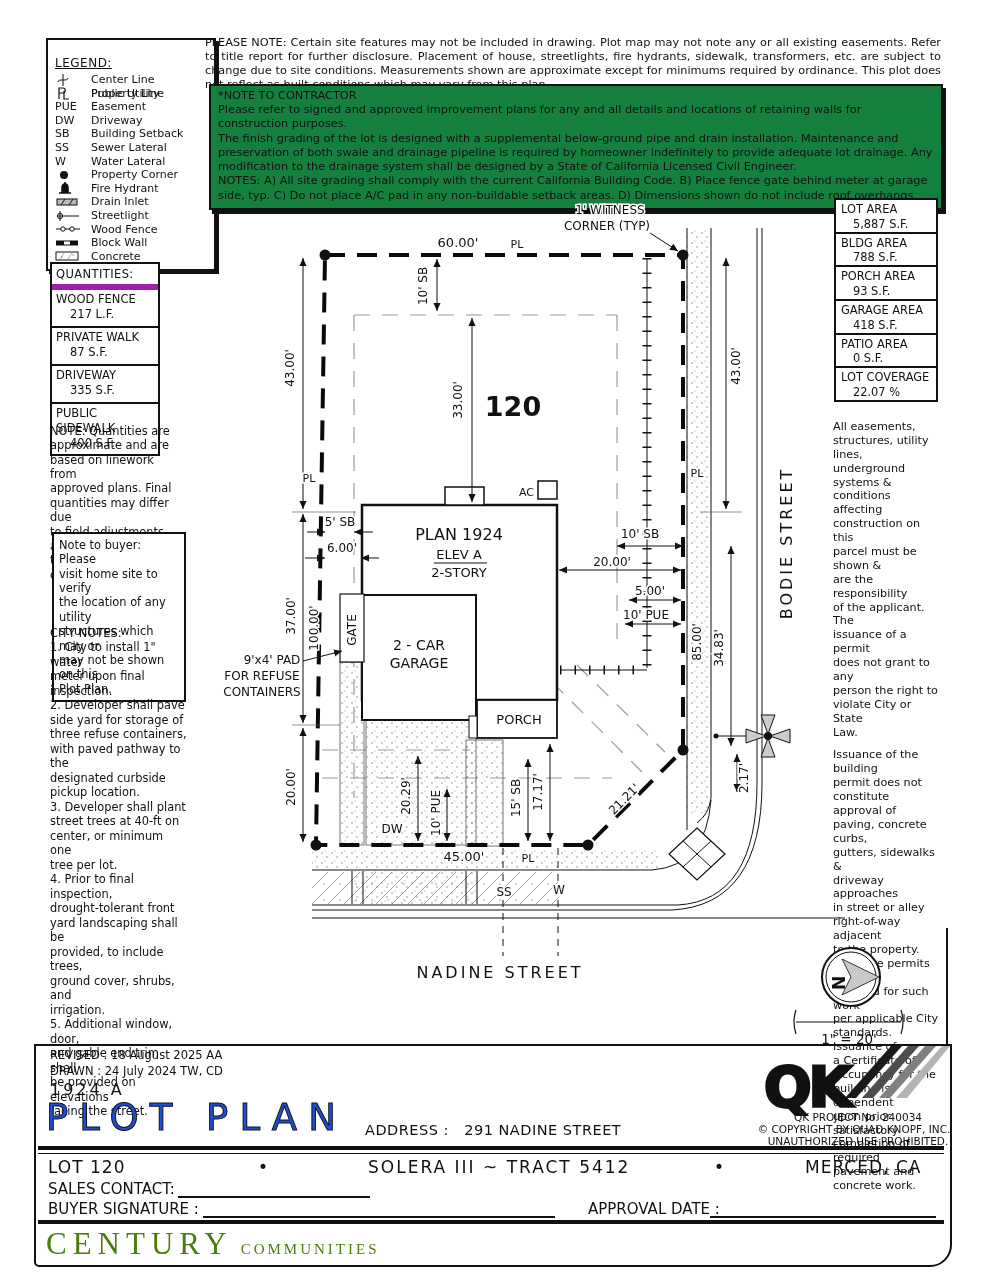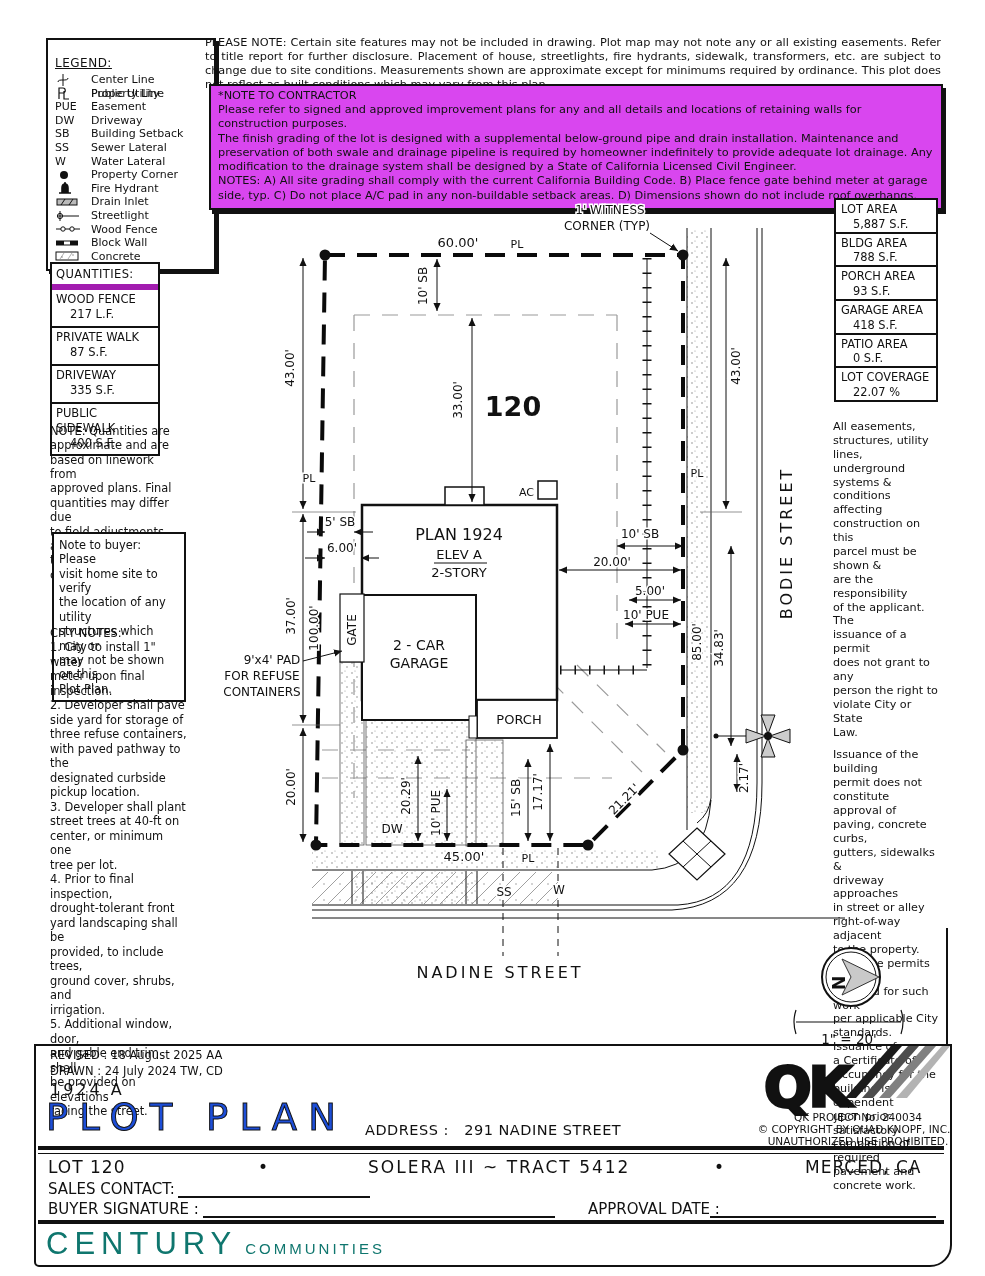--- a/index.html
+++ b/index.html
@@ -10,21 +10,21 @@
   
   .legend{left:46px;top:38px;width:152px;border:2px solid #111;box-shadow:3px 3px 0 #111;
           background:#fff;padding:16px 7px 6px 7px}
   .legend-title{font-size:12px;text-decoration:underline;margin-bottom:3px;letter-spacing:.5px}
   .lrow{display:flex;align-items:flex-end;height:13.6px;font-size:11px;line-height:13.6px}
   .lsym{width:36px;flex:none;display:flex;align-items:center;font-size:11px}
   .lsym svg{display:block}
   
   .pnote{left:205px;top:36px;width:736px;font-size:11.3px;line-height:1.24;text-align:justify}
   .cbox{left:209px;top:84px;width:716px;border:2px solid #111;box-shadow:3px 4px 0 #111;
-        background:#d946ef;padding:3px 7px 5px 7px;font-size:11.3px;line-height:1.26}
+        background:#15803d;padding:3px 7px 5px 7px;font-size:11.3px;line-height:1.26}
   .ctitle{font-size:11.3px}
   
   .qtable{left:50px;top:262px;width:106px;border:2px solid #111;font-size:11.5px;background:#fff}
   .qhd{padding:3px 4px;border-bottom:6px solid #a21caf;letter-spacing:.4px}
   .qrow{padding:2px 4px 4px 4px;border-bottom:2px solid #111;line-height:1.3}
   .qrow:last-child{border-bottom:none}
   .qval{padding-left:14px}
   .qnote{left:50px;top:424px;width:128px;font-size:11.4px;line-height:1.26}
   .bbox{left:52px;top:532px;width:120px;border:2px solid #111;padding:4px 5px;font-size:11.4px;line-height:1.26;background:#fff}
   .cnotes{left:50px;top:626px;width:138px;font-size:11.4px;line-height:1.27}
@@ -48,21 +48,21 @@
   .pcode{left:50px;top:1080px;font-size:16px;letter-spacing:3px}
   .ptitle{left:46px;top:1096px;font-size:37px;letter-spacing:11px;color:#1d4ed8;
           -webkit-text-stroke:1px #111;font-weight:400}
   .addr{left:365px;top:1122px;font-size:14.5px;letter-spacing:.5px}
   .rule-a{left:38px;top:1146px;width:906px;height:4px;background:#111}
   .rule-b{left:38px;top:1153px;width:906px;height:1px;background:#111}
   .lotline{top:1157px;font-size:17px;letter-spacing:1px}
   .slabel{font-size:15px}
   .uline{height:2px;background:#111}
   .rule-c{left:38px;top:1220px;width:906px;height:4px;background:#111}
-  .brand{left:46px;top:1226px;font-family:Liberation Sans, sans-serif;color:#0f766e;white-space:nowrap}
+  .brand{left:46px;top:1226px;font-family:Liberation Serif, serif;color:#4d7c0f;white-space:nowrap}
   .brand .b1{font-size:31px;letter-spacing:6px}
   .brand .b2{font-size:15px;letter-spacing:3px;margin-left:8px}
   .office{left:683px;top:1227px;font-family:"Liberation Sans",sans-serif;font-size:11.5px;line-height:1.35;color:#222}
   .office .ph{margin-left:14px}
 </style>
 </head>
 <body>
 
 <div class="sheet">
 

